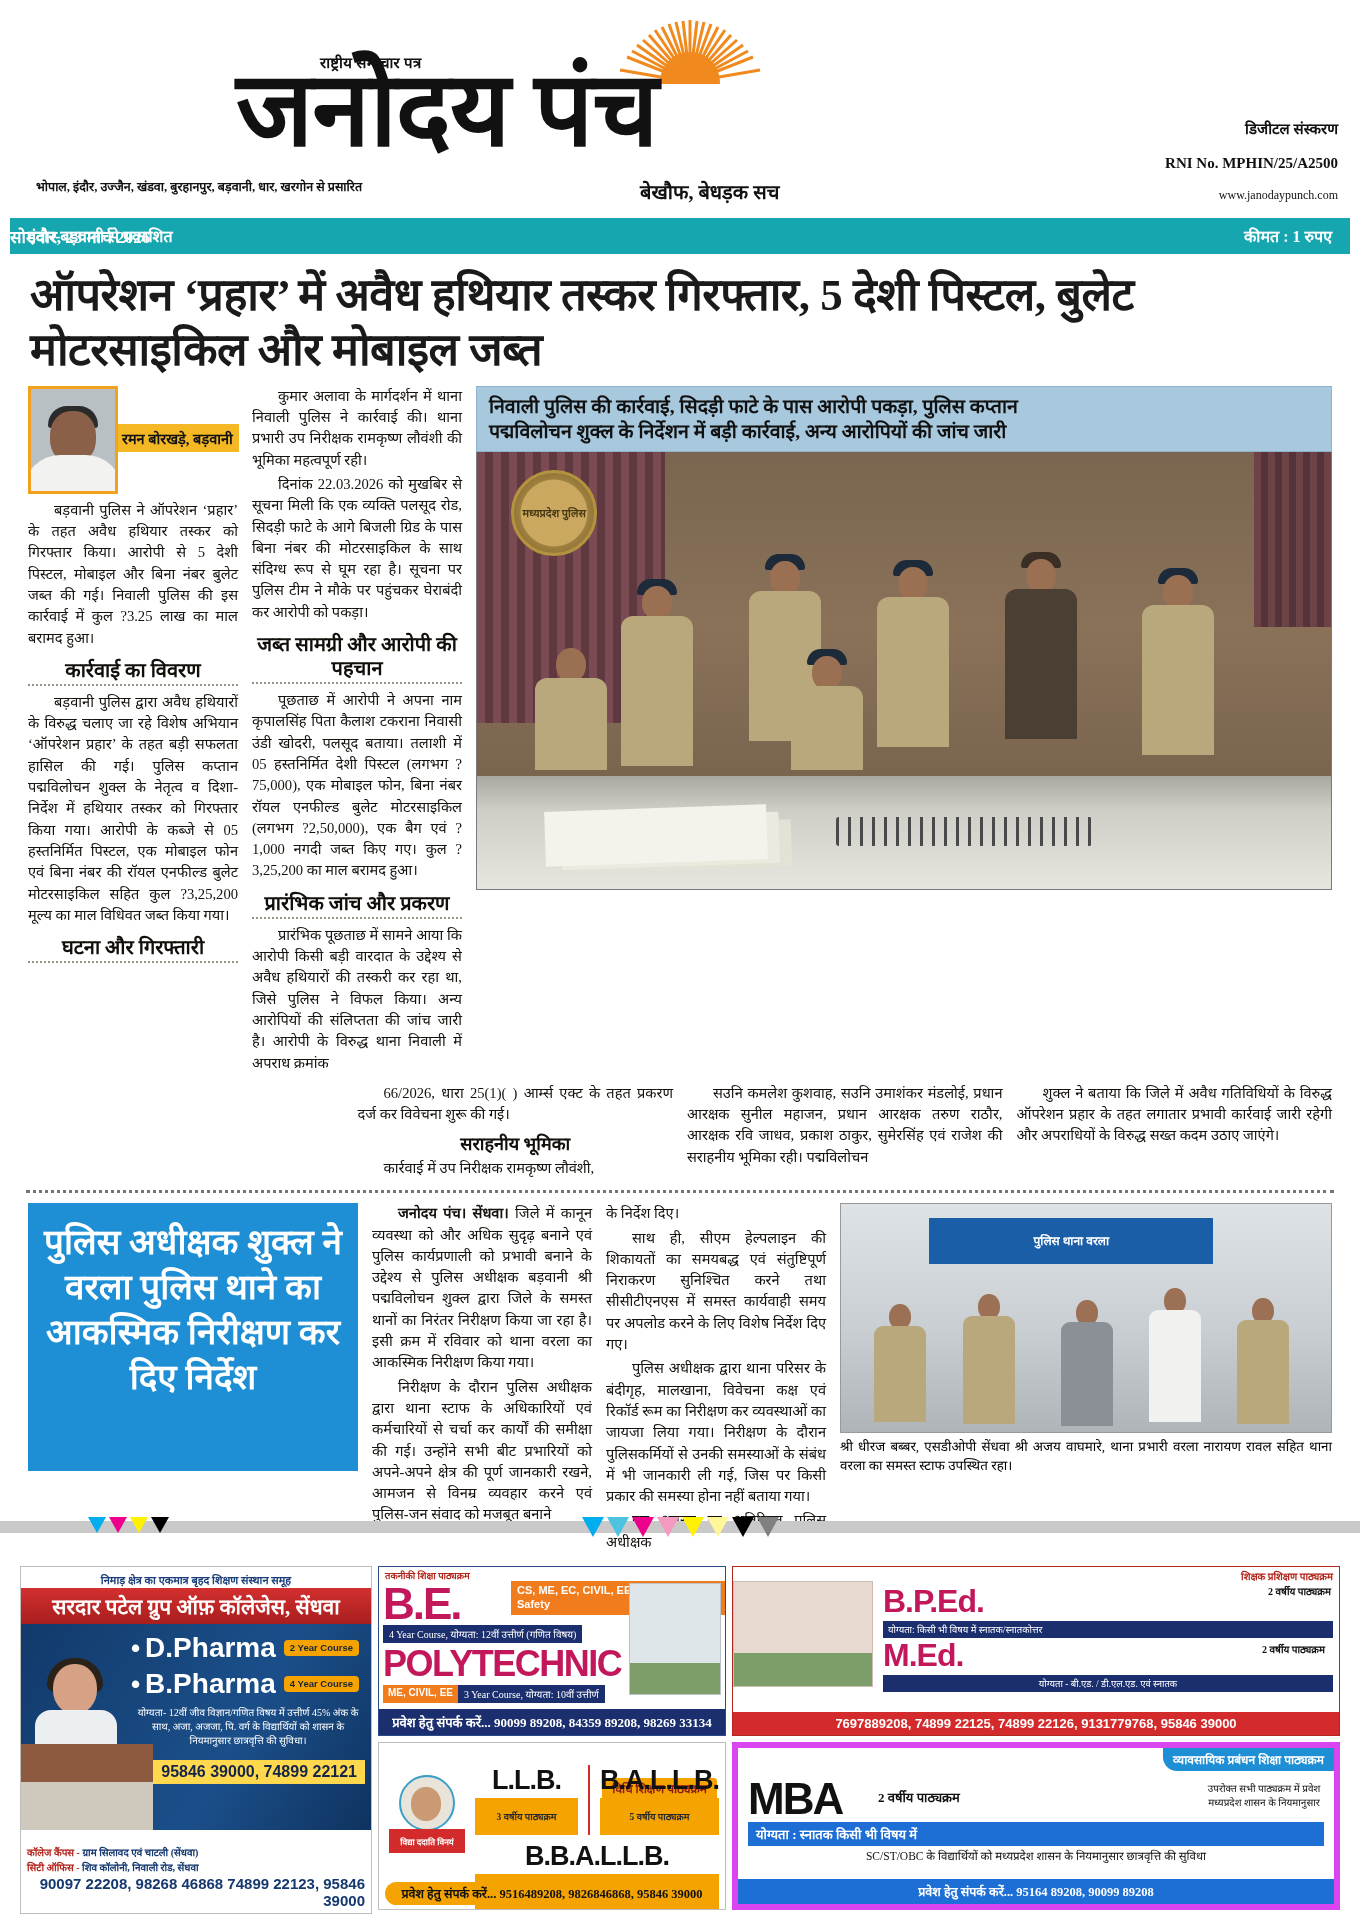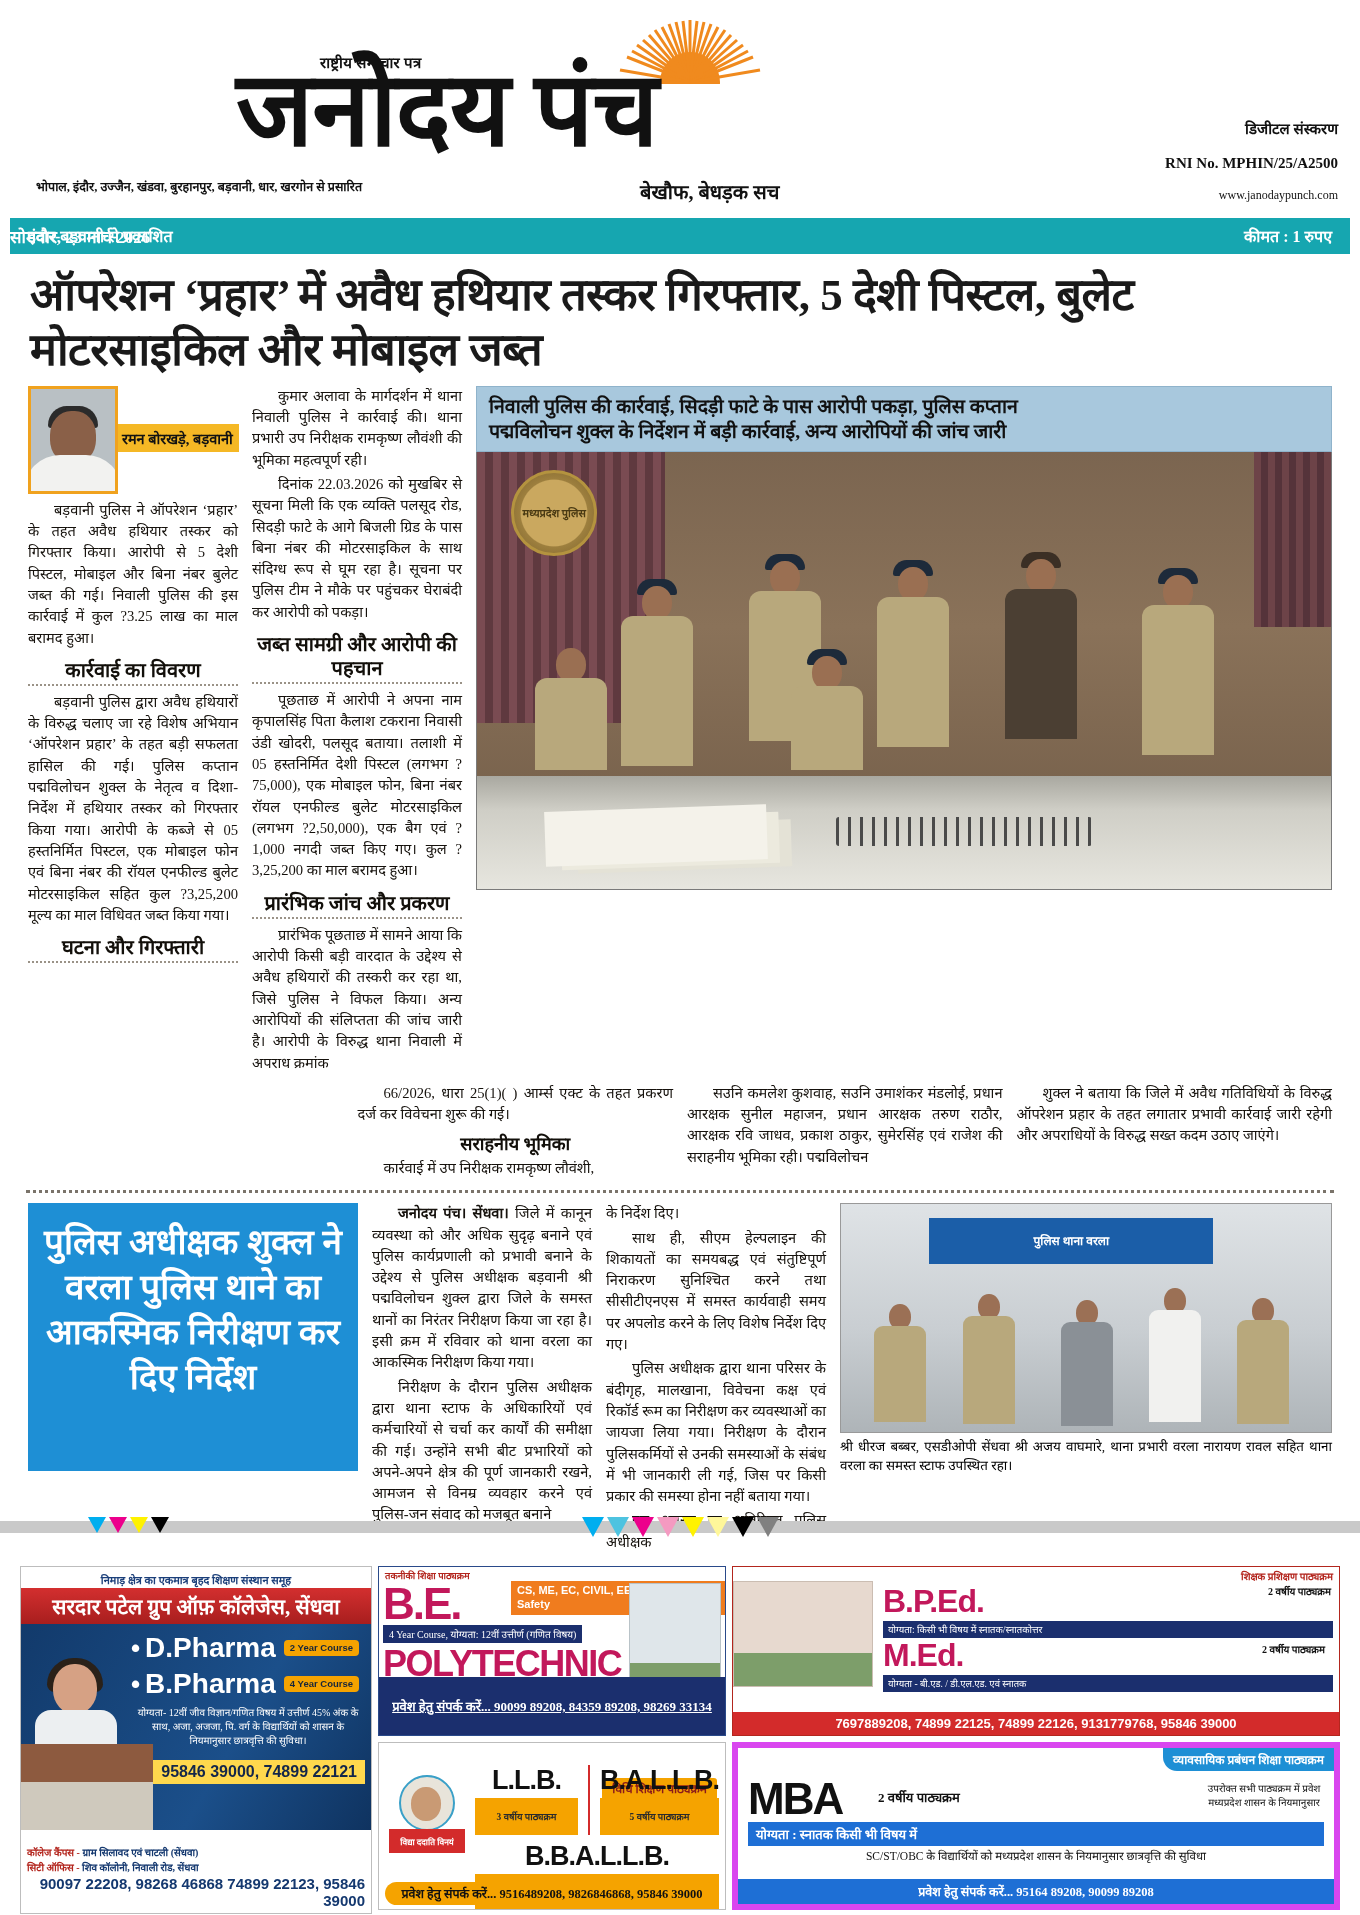--- a/index.html
+++ b/index.html
@@ -227,40 +227,40 @@
   .be-blue1 { position:absolute; left:4px; top:58px; background:#1b2f6e; color:#fff;
     font-family:"Liberation Serif", serif; font-size:10px; padding:2px 6px; }
   .be-POLY { position:absolute; left:4px; top:76px; font-family:"Liberation Sans", sans-serif; font-weight:700;
     font-size:36px; color:#c2185b; letter-spacing:-1.5px; }
   .be-blue2 { position:absolute; left:4px; top:118px; display:flex; font-size:10px; }
   .be-blue2 .o { background:#f07c1e; color:#fff; font-family:"Liberation Sans", sans-serif; font-weight:700; padding:2px 5px; }
   .be-blue2 .b { background:#1b2f6e; color:#fff; font-family:"Liberation Serif", serif; padding:2px 6px; }
   .be-bldg { position:absolute; right:4px; top:16px; width:92px; height:112px;
     background:linear-gradient(180deg,#dfe6ea 0 72%,#7d9e6a 72% 100%); border:1px solid #b9c3c8; }
   .be-foot { position:absolute; left:0; right:0; bottom:0; background:#1b2f6e; color:#fff;
-    font-family:"Liberation Serif", serif; font-weight:700; font-size:13px; text-align:center; padding:20px 0;text-decoration:underline; }
+    font-family:"Liberation Serif", serif; font-weight:700; font-size:13px; text-align:center; padding:4px 0; }
 
   
   .ad-bp { height:170px; background:#fff; position:relative; border:1px solid #b3261e; }
   .bp-tag { position:absolute; right:6px; top:2px; font-family:"Liberation Serif", serif; font-size:10px;
     font-weight:700; color:#b3261e; }
   .bp-bldg { position:absolute; left:0; top:14px; width:140px; height:106px;
     background:linear-gradient(180deg,#e7d9cf 0 68%,#7d9e6a 68% 100%); border:1px solid #cbbdb2; }
   .bp-BPEd { position:absolute; left:150px; top:16px; font-family:"Liberation Sans", sans-serif; font-weight:700;
     font-size:32px; color:#c2185b; letter-spacing:-1px; }
   .bp-y1 { position:absolute; right:8px; top:18px; font-family:"Liberation Serif", serif; font-size:10px;
     font-weight:700; color:#111; text-align:center; line-height:1.3; }
   .bp-b1 { position:absolute; left:150px; top:54px; right:6px; background:#1b2f6e; color:#fff;
     font-family:"Liberation Serif", serif; font-size:9.5px; padding:2px 5px; }
   .bp-MEd { position:absolute; left:150px; top:70px; font-family:"Liberation Sans", sans-serif; font-weight:700;
     font-size:32px; color:#c2185b; letter-spacing:-1px; }
   .bp-y2 { position:absolute; right:14px; top:76px; font-family:"Liberation Serif", serif; font-size:10px;
     font-weight:700; color:#111; text-align:center; line-height:1.3; }
   .bp-b2 { position:absolute; left:150px; top:108px; right:6px; background:#1b2f6e; color:#fff;
-    font-family:"Liberation Serif", serif; font-size:9.5px; padding:2px 5px; }
+    font-family:"Liberation Serif", serif; font-size:9.5px; padding:2px 5px; text-align:center; }
   .bp-foot { position:absolute; left:0; right:0; bottom:0; background:#d32b2b; color:#fff;
     font-family:"Liberation Sans", sans-serif; font-weight:700; font-size:13px; text-align:center; padding:4px 0; }
 
   
   .ad-llb { height:168px; background:#fff; position:relative; border:1px solid #bdbdbd; }
   .llb-tag { position:absolute; right:8px; top:3px; background:#f5a300; color:#8a1a1a;
     font-family:"Liberation Serif", serif; font-weight:700; font-size:12px; padding:2px 10px; border-radius:3px 3px 0 0;margin-top:32px; }
   .llb-emb { position:absolute; left:10px; top:26px; width:76px; height:92px; }
   .llb-emb .circ { position:absolute; left:10px; top:6px; width:56px; height:56px; border-radius:50%;
     background:#e8e4da; border:2px solid #3aa0c8; }

